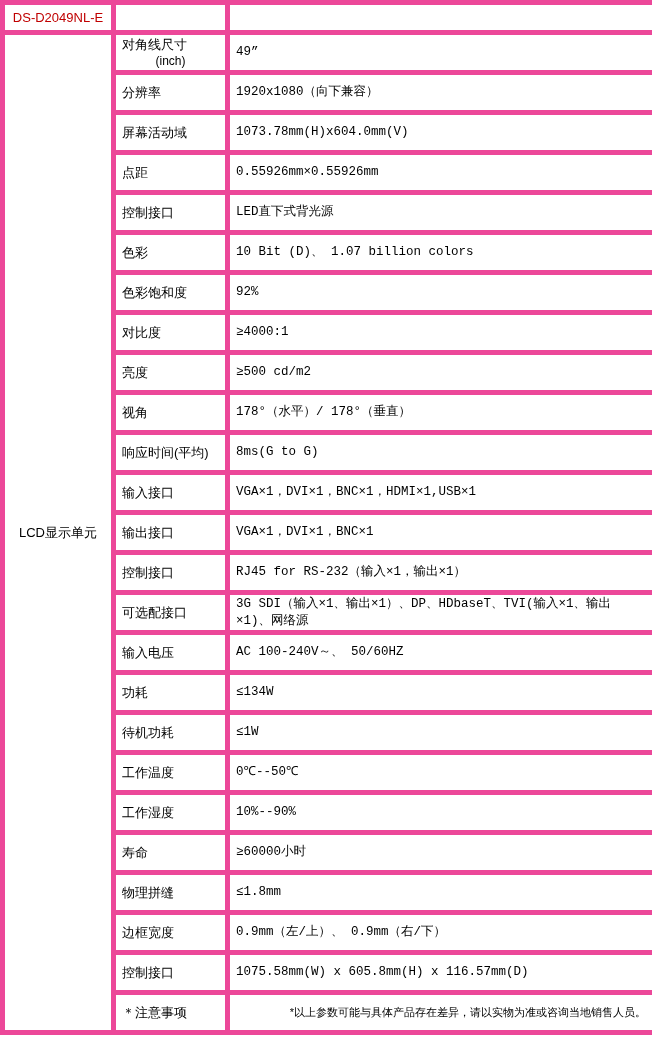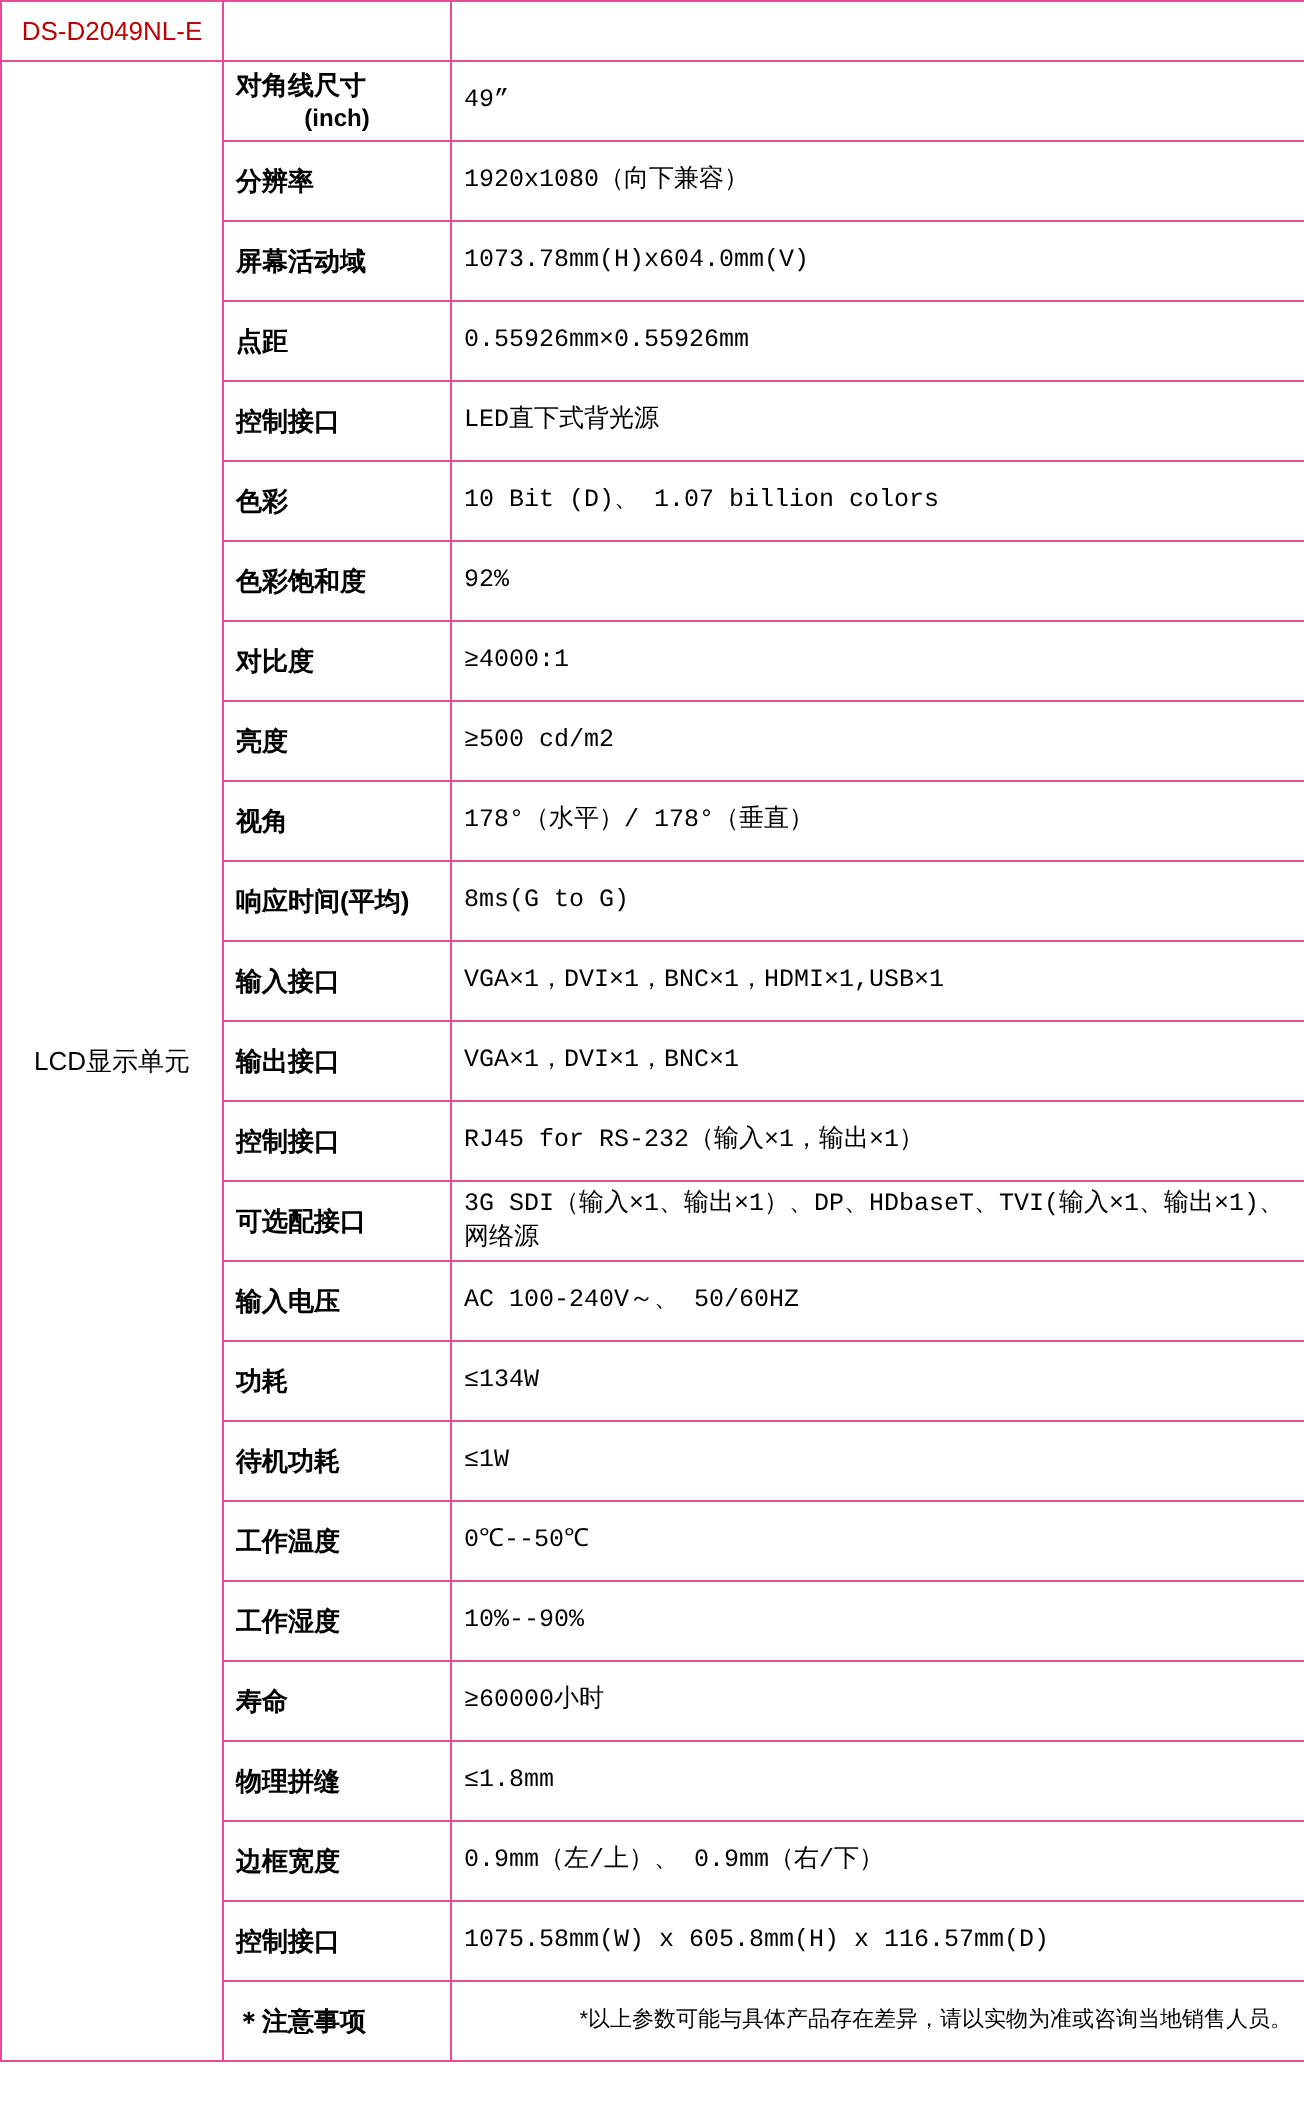--- a/index.html
+++ b/index.html
@@ -19,21 +19,21 @@
     width: 652px;
     height: 1053px;
     box-sizing: border-box;
   }
   table.spec {
     width: 652px;
     border-collapse: collapse;
     table-layout: fixed;
   }
   table.spec td {
-    border: 1px solid #ec4899;
+    border: 5px solid #ec4899;
     vertical-align: middle;
     padding: 0 6px;
     box-sizing: border-box;
   }
   col.c-model { width: 111px; }
   col.c-label { width: 114px; }
   col.c-value { width: 427px; }
 
   
   .model-cell {
@@ -55,21 +55,20 @@
     font-size: 13px;
     color: #000;
     border-radius: 16px;
   }
 
   .label-cell {
     font-family: "Liberation Sans", sans-serif;
     font-size: 13px;
     color: #000;
     line-height: 1.35;
-    font-weight: bold;
   }
   .label-cell .sub {
     display: block;
     font-size: 12px;
     text-align: center;
   }
   .value-cell {
     font-family: "Liberation Mono", monospace;
     font-size: 12.5px;
     color: #000;

